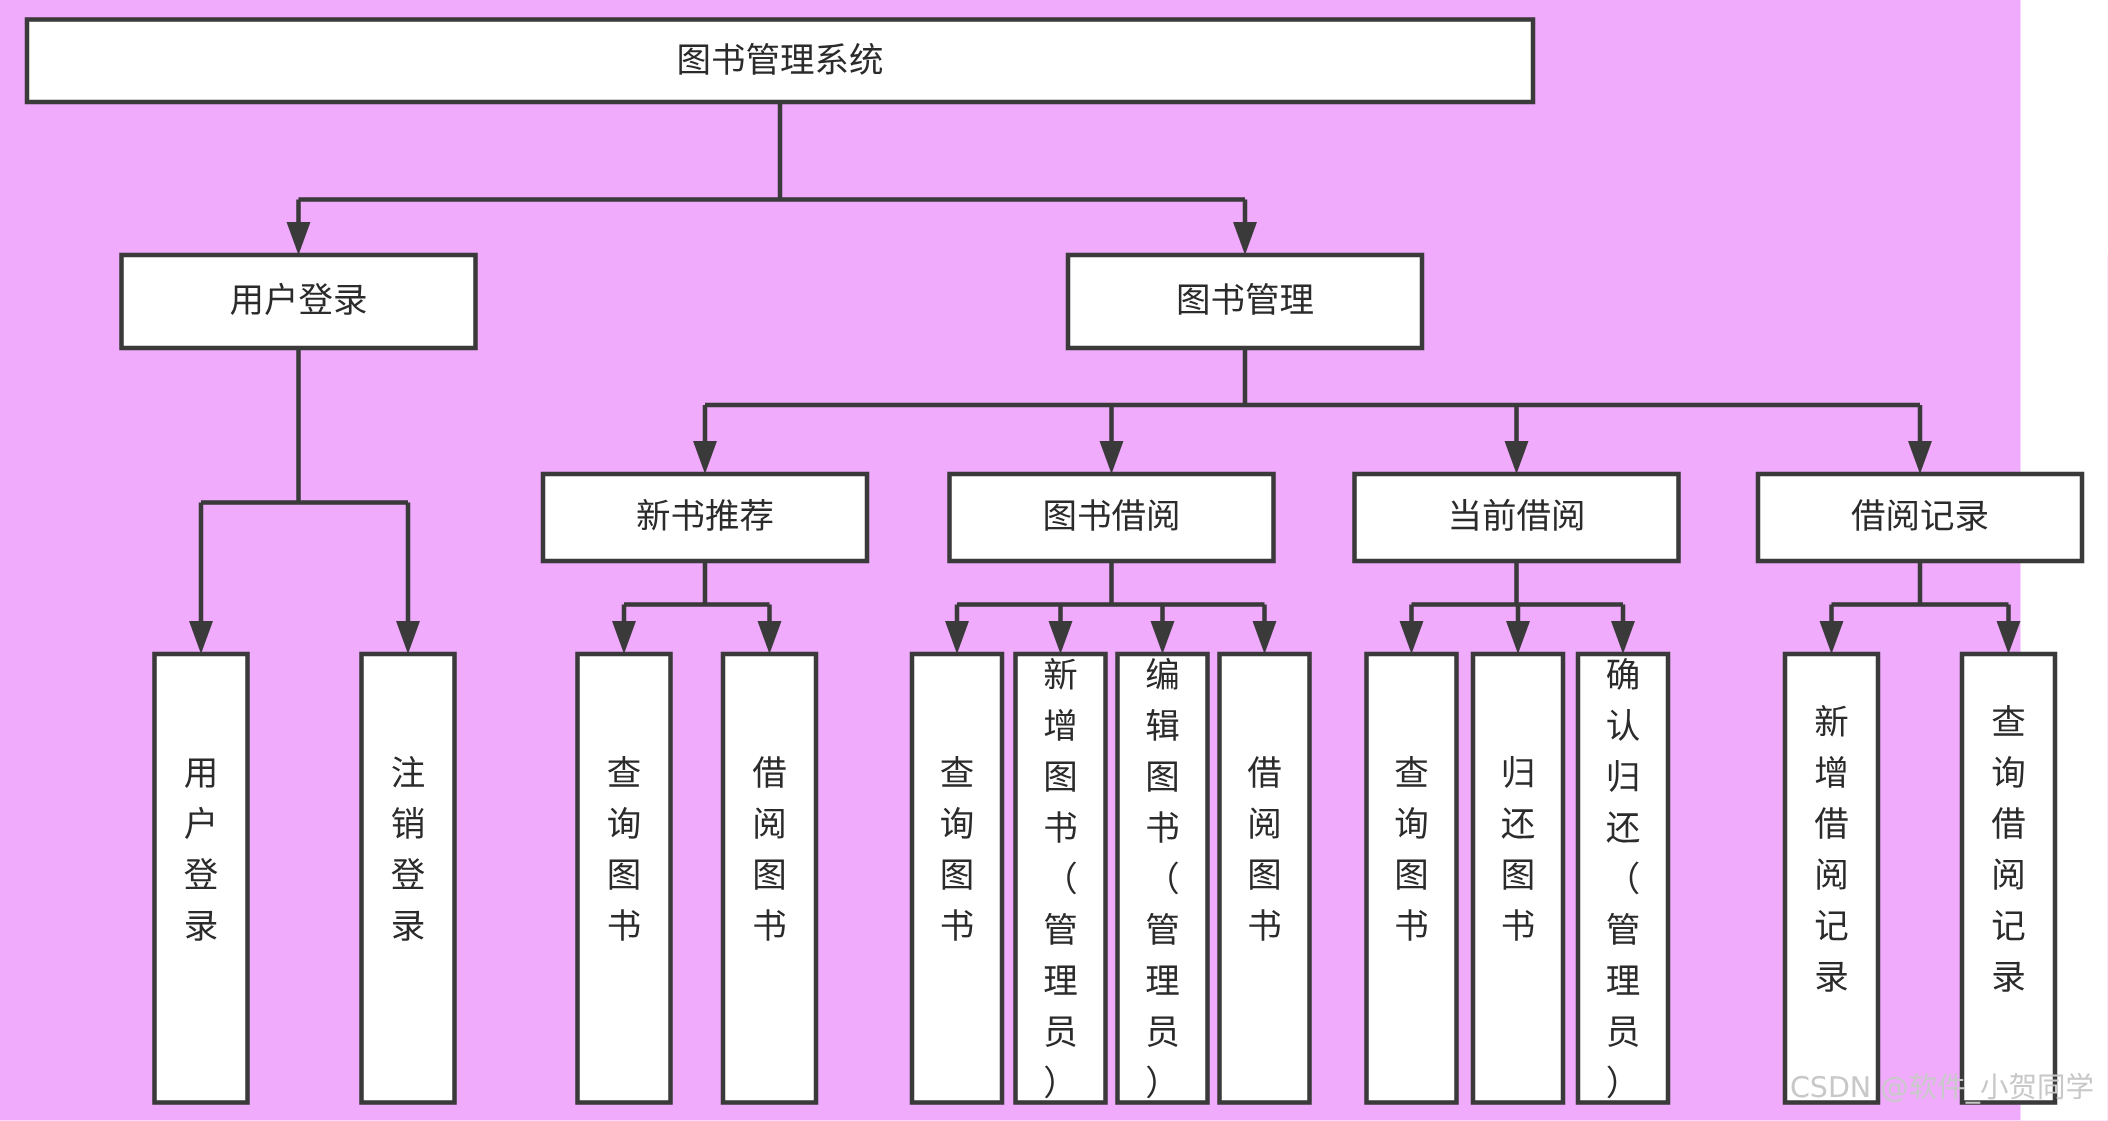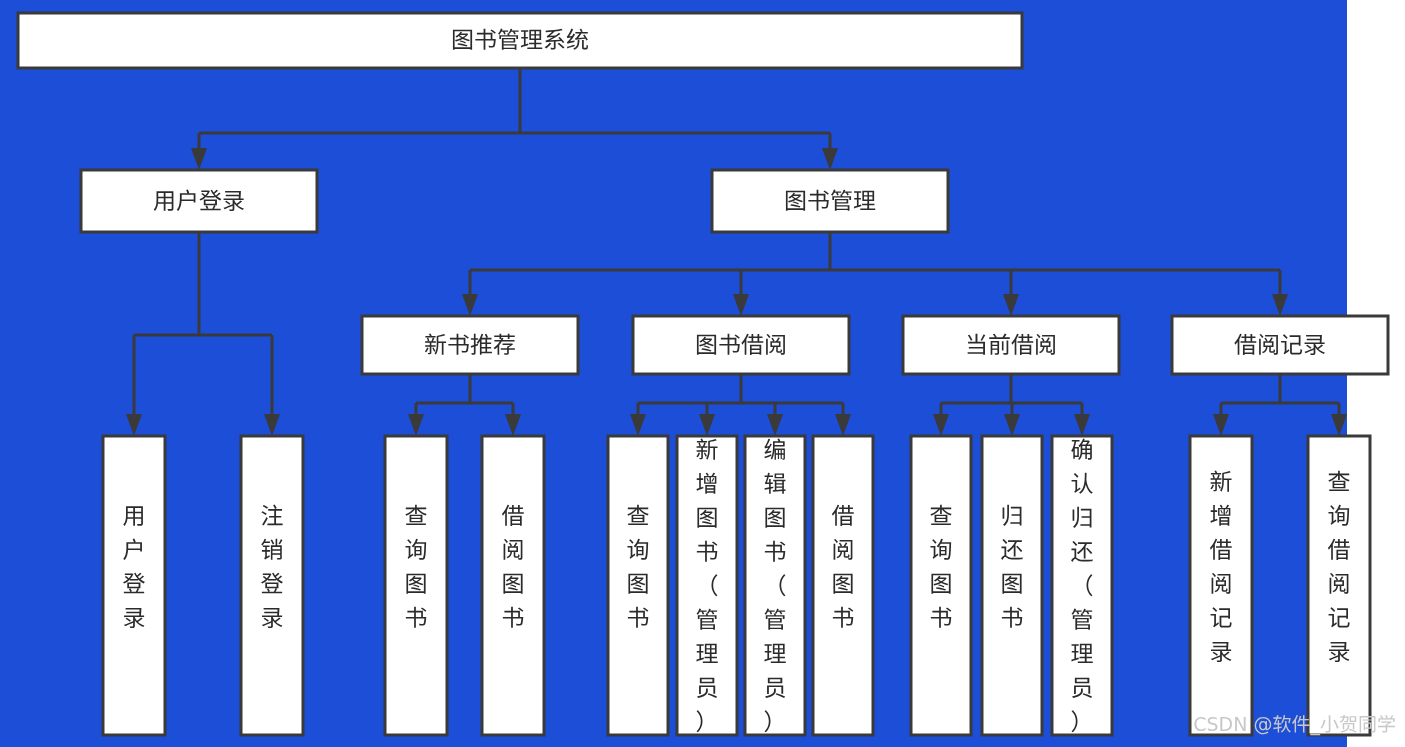--- a/index.html
+++ b/index.html
@@ -11,21 +11,21 @@
   body {
     width: 1405px;
     height: 747px;
     font-family: "DejaVu Sans", "Liberation Sans", sans-serif;
     overflow: hidden;
   }
   #diagram-root {
     position: relative;
     width: 1347px;
     height: 747px;
-    background: #1d4ed8;
+    background: #f0abfc;
   }
   svg.diagram-canvas {
     display: block;
     width: 1405px;
     height: 747px;
   }
   .node-box {
     fill: #ffffff;
     stroke: #3a3a3a;
     stroke-width: 3;

